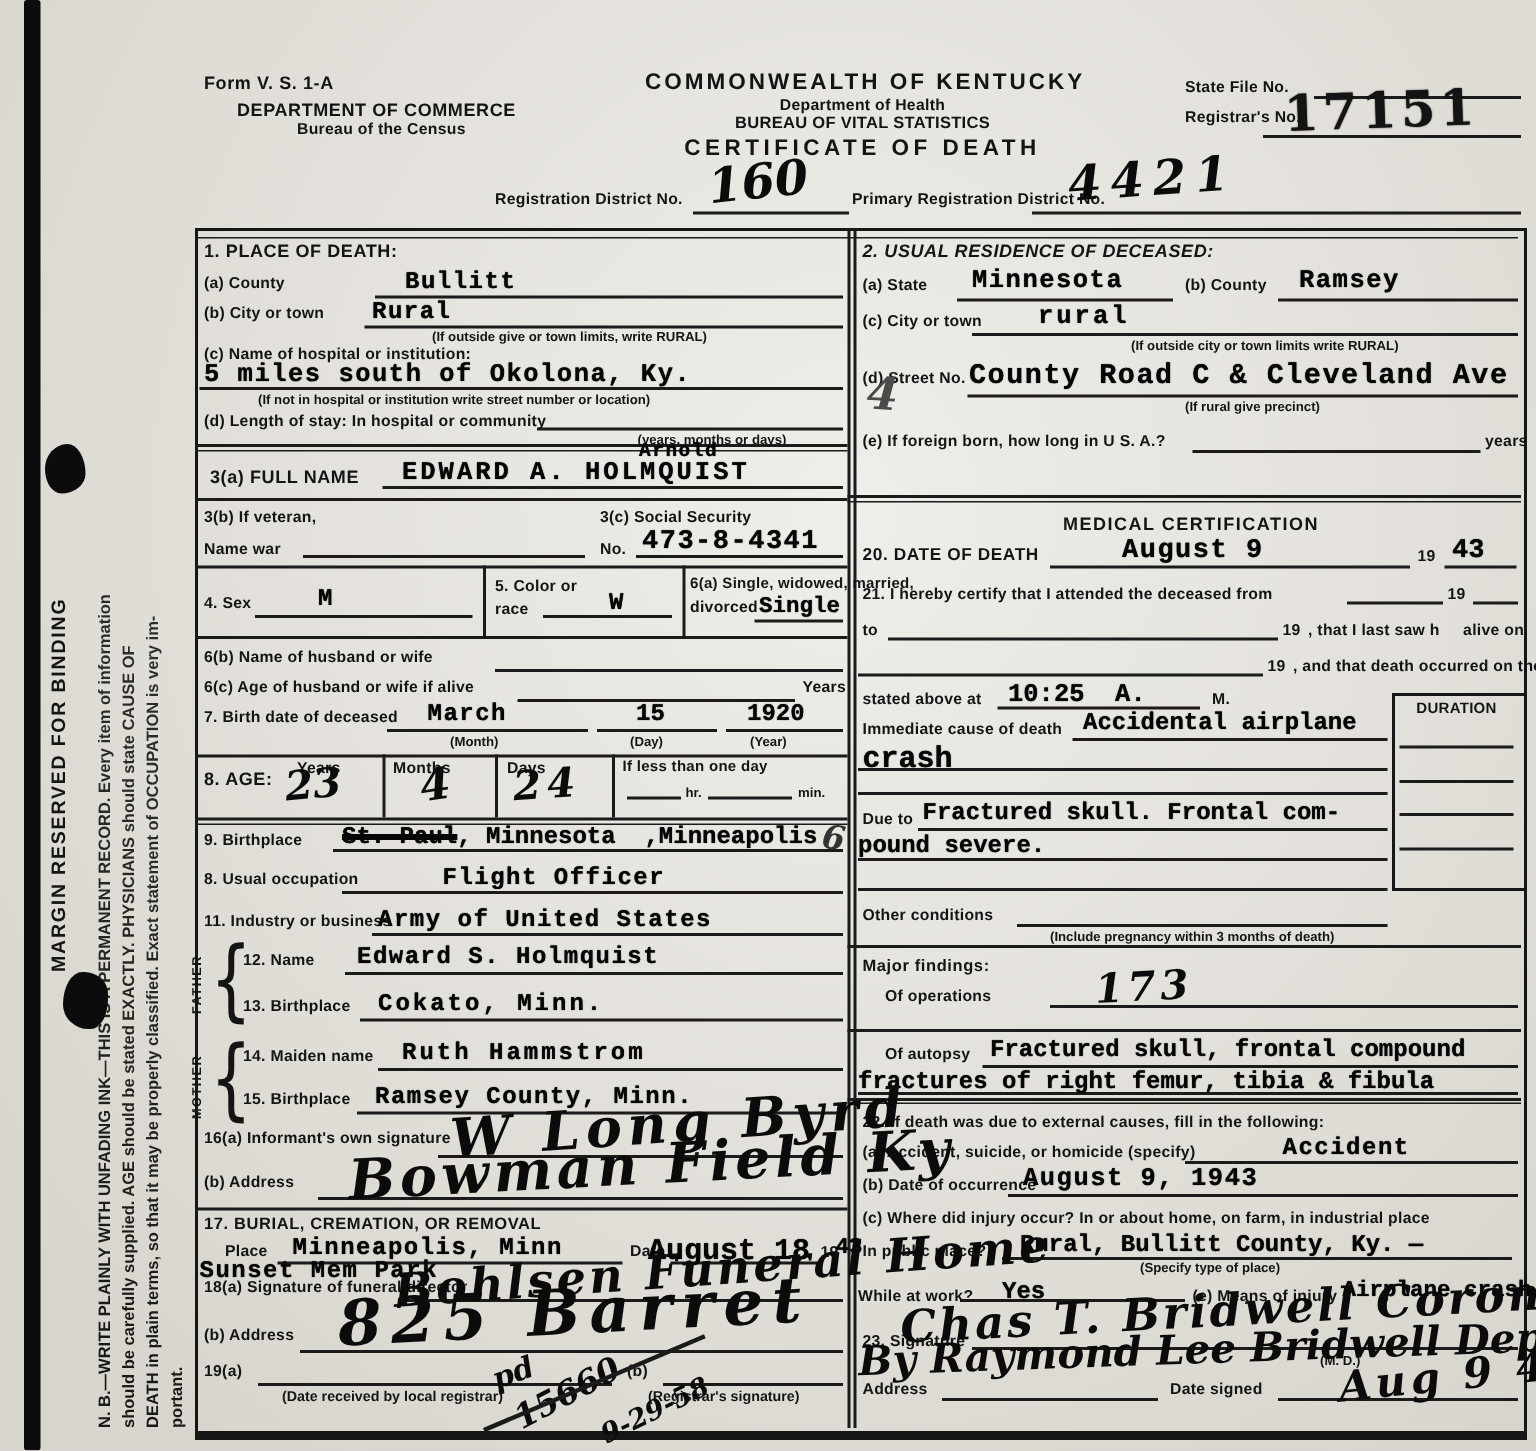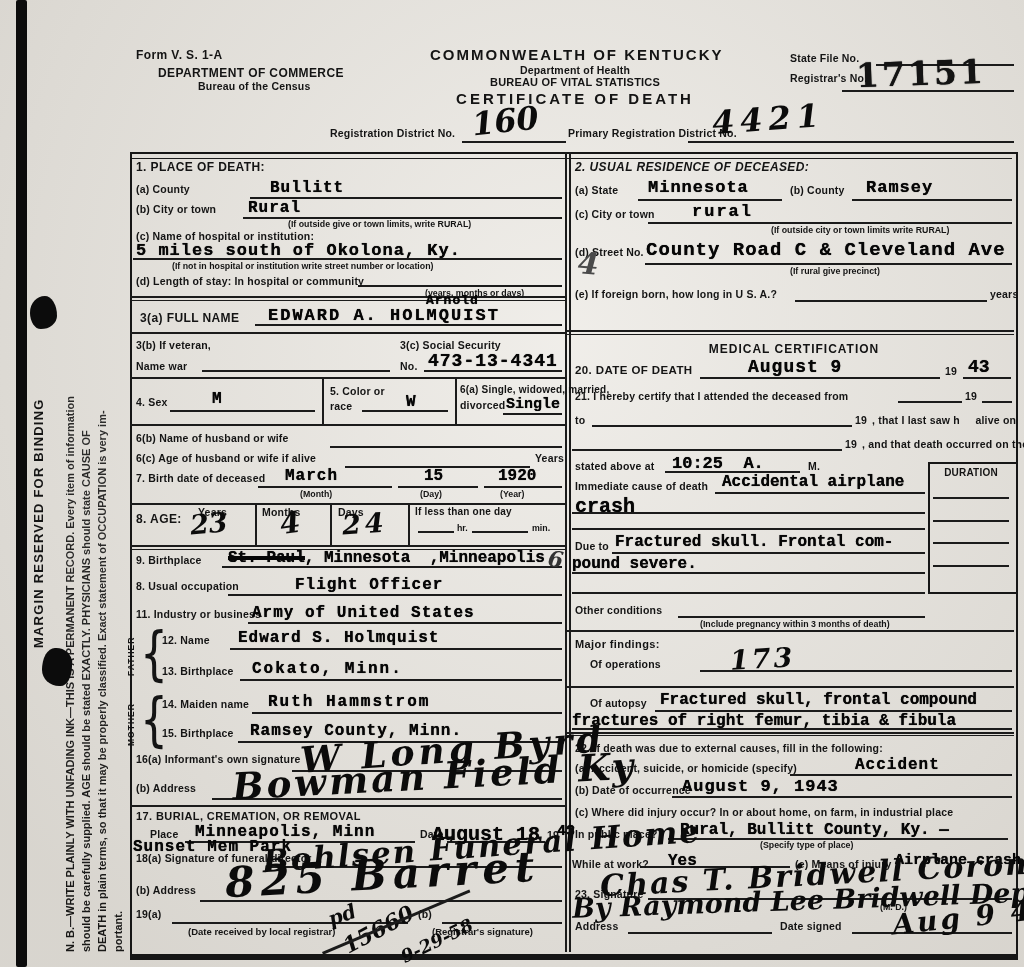--- a/index.html
+++ b/index.html
@@ -94,21 +94,21 @@
   <div class="l2" style="left:140px;top:311px;">3(a)  FULL NAME</div>
   <div class="t" style="left:268px;top:306px;font-size:17px;letter-spacing:2px;">EDWARD A. HOLMQUIST</div>
   <div class="r" style="left:255px;top:324px;width:307px;"></div>
   <div class="r" style="left:130px;top:332px;width:435px;height:2px;"></div>
 
   <div class="l" style="left:136px;top:339px;">3(b)  If veteran,</div>
   <div class="l" style="left:136px;top:360px;">Name war</div>
   <div class="r" style="left:202px;top:370px;width:188px;"></div>
   <div class="l" style="left:400px;top:339px;">3(c)  Social Security</div>
   <div class="l" style="left:400px;top:360px;">No.</div>
-  <div class="t" style="left:428px;top:351px;font-size:18px;letter-spacing:1px;">473-13-4341</div>
+  <div class="t" style="left:428px;top:351px;font-size:18px;letter-spacing:1px;">473-8-4341</div>
   <div class="r" style="left:424px;top:370px;width:138px;"></div>
   <div class="r" style="left:130px;top:377px;width:435px;height:2px;"></div>
 
   <div class="l" style="left:136px;top:396px;">4.  Sex</div>
   <div class="t" style="left:212px;top:390px;font-size:16px;">M</div>
   <div class="r" style="left:170px;top:410px;width:145px;"></div>
   <div class="v" style="left:322px;top:377px;height:47px;"></div>
   <div class="l" style="left:330px;top:385px;">5.  Color or</div>
   <div class="l" style="left:330px;top:400px;">race</div>
   <div class="t" style="left:406px;top:393px;font-size:16px;">W</div>
@@ -233,21 +233,21 @@
   <div class="l" style="left:575px;top:184px;">(a)  State</div>
   <div class="t" style="left:648px;top:178px;font-size:17px;letter-spacing:1px;">Minnesota</div>
   <div class="r" style="left:638px;top:199px;width:144px;"></div>
   <div class="l" style="left:790px;top:184px;">(b)  County</div>
   <div class="t" style="left:866px;top:178px;font-size:17px;letter-spacing:1px;">Ramsey</div>
   <div class="r" style="left:852px;top:199px;width:160px;"></div>
 
   <div class="l" style="left:575px;top:208px;">(c)  City or town</div>
   <div class="t" style="left:692px;top:202px;font-size:17px;letter-spacing:2px;">rural</div>
   <div class="r" style="left:648px;top:222px;width:364px;"></div>
-  <div class="n" style="left:757px;top:225px;padding-left:14px;">(If outside city or town limits  write RURAL)</div>
+  <div class="n" style="left:740px;top:225px;padding-left:14px;">(If outside city or town limits  write RURAL)</div>
 
   <div class="l" style="left:575px;top:246px;">(d)  Street  No.</div>
   <div class="t" style="left:646px;top:239px;font-size:19px;letter-spacing:1px;">County Road C &amp; Cleveland Ave</div>
   <div class="r" style="left:645px;top:263px;width:367px;"></div>
   <div class="n" style="left:790px;top:266px;">(If rural give precinct)</div>
   <div class="h" style="left:578px;top:246px;font-size:30px;color:#4a4a4a;transform:rotate(4deg);">4</div>
 
   <div class="l" style="left:575px;top:288px;">(e)  If foreign born, how long in U S. A.?</div>
   <div class="r" style="left:795px;top:300px;width:192px;"></div>
   <div class="l" style="left:990px;top:288px;">years</div>

